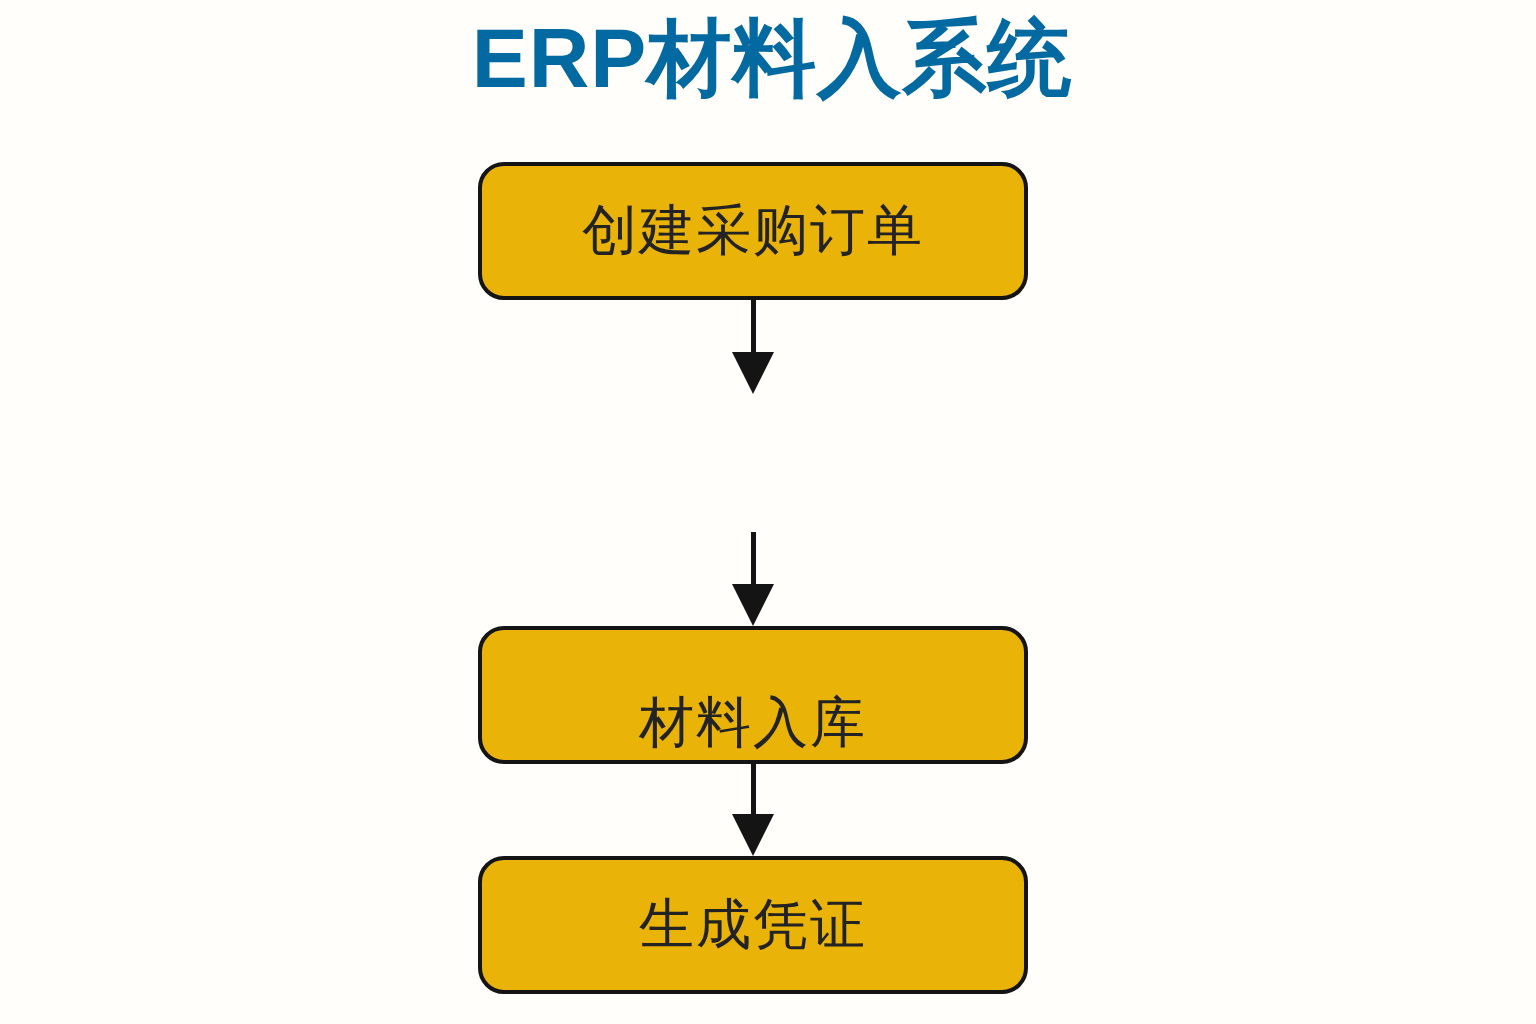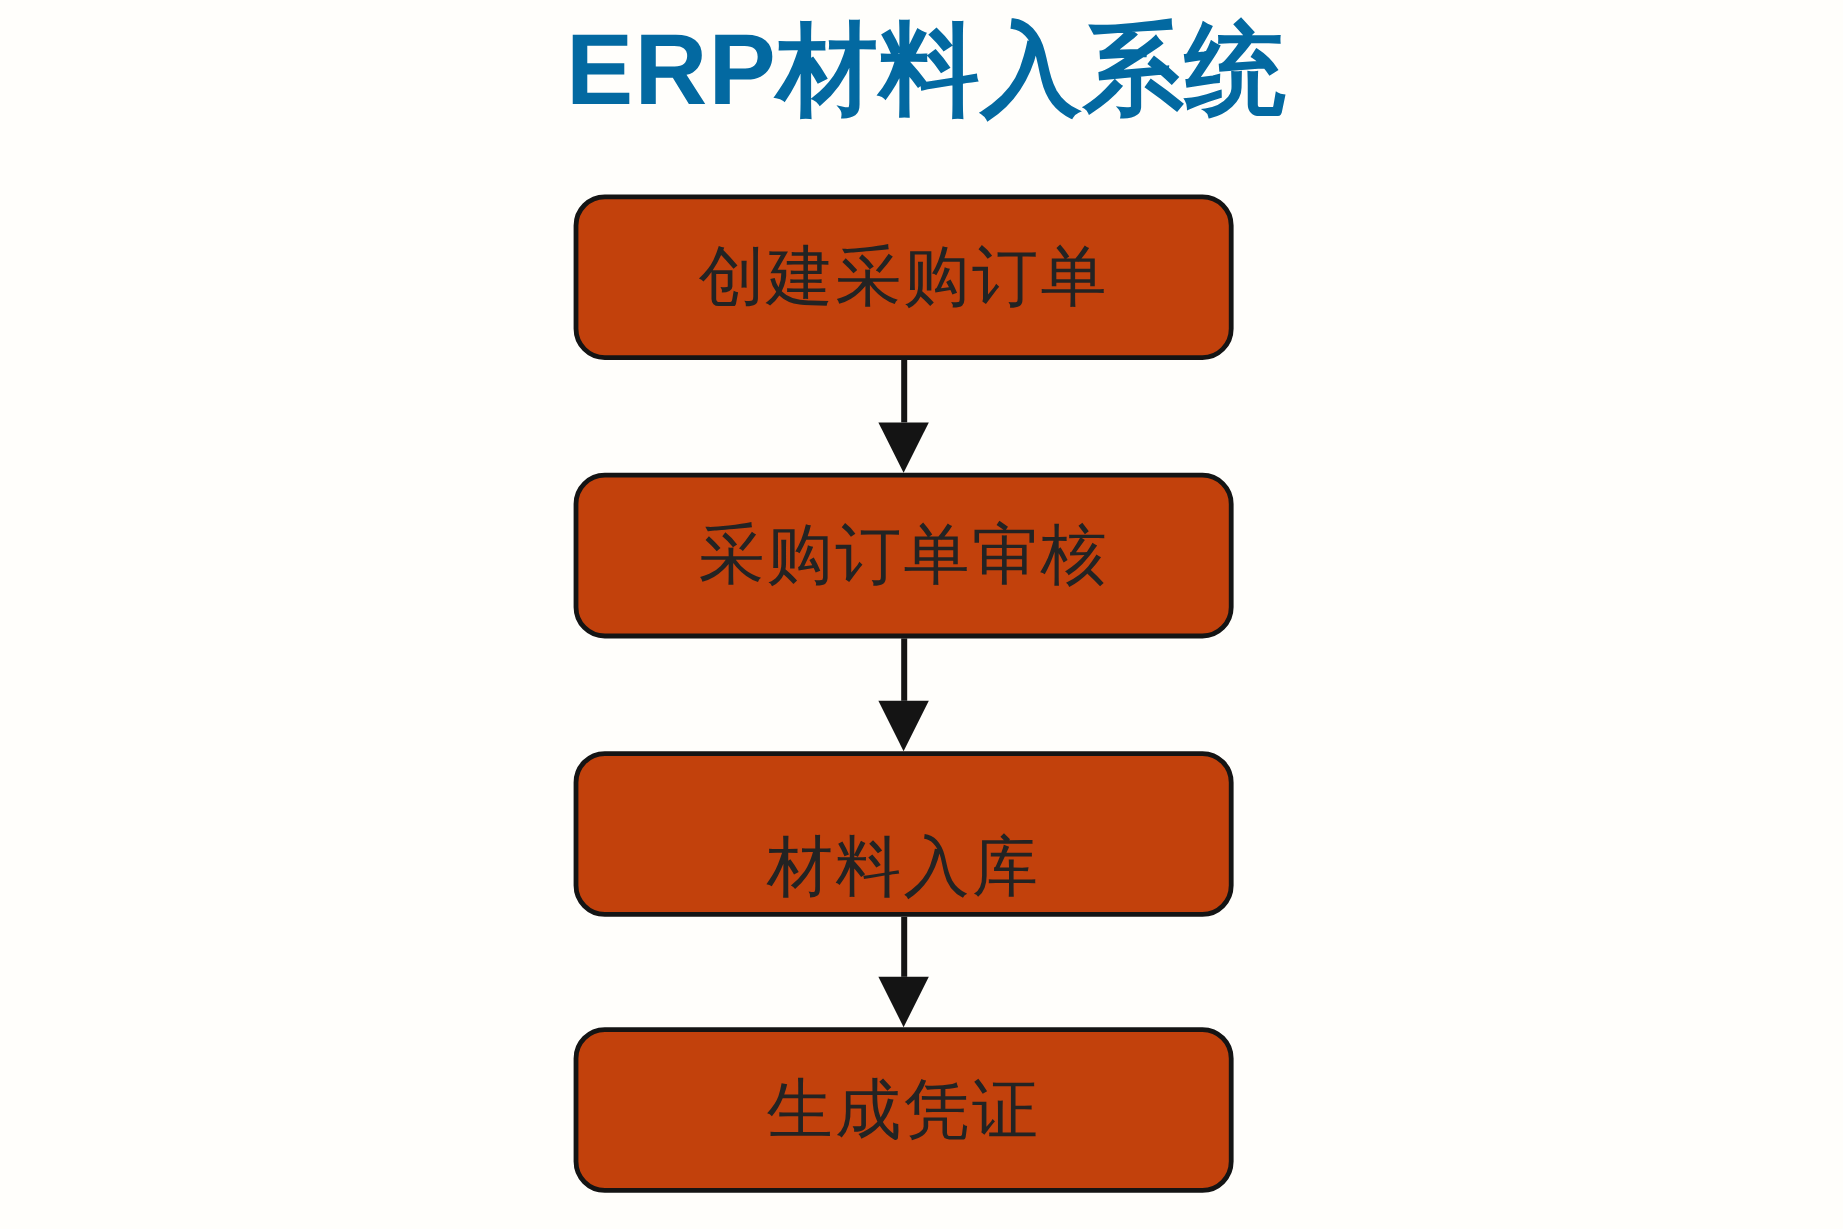--- a/index.html
+++ b/index.html
@@ -30,21 +30,21 @@
     font-weight: 700;
     color: #0369a1;
     letter-spacing: 1px;
   }
   .node {
     position: absolute;
     left: 478px;
     width: 550px;
     height: 138px;
     box-sizing: border-box;
-    background: #c2410c;
+    background: #eab308;
     border: 4px solid #141414;
     border-radius: 26px;
     display: flex;
     align-items: center;
     justify-content: center;
   }
   .node .node-label {
     font-size: 55px;
     font-weight: 500;
     color: #232323;
@@ -90,23 +90,20 @@
 
   <div class="node node1">
     <span class="node-label">创建采购订单</span>
   </div>
 
   <div class="arrow arrow1">
     <span class="arrow-line"></span>
     <span class="arrow-head"></span>
   </div>
 
-  <div class="node node2">
-    <span class="node-label">采购订单审核</span>
-  </div>
 
   <div class="arrow arrow2">
     <span class="arrow-line"></span>
     <span class="arrow-head"></span>
   </div>
 
   <div class="node node3">
     <span class="node-label">材料入库</span>
   </div>
 

